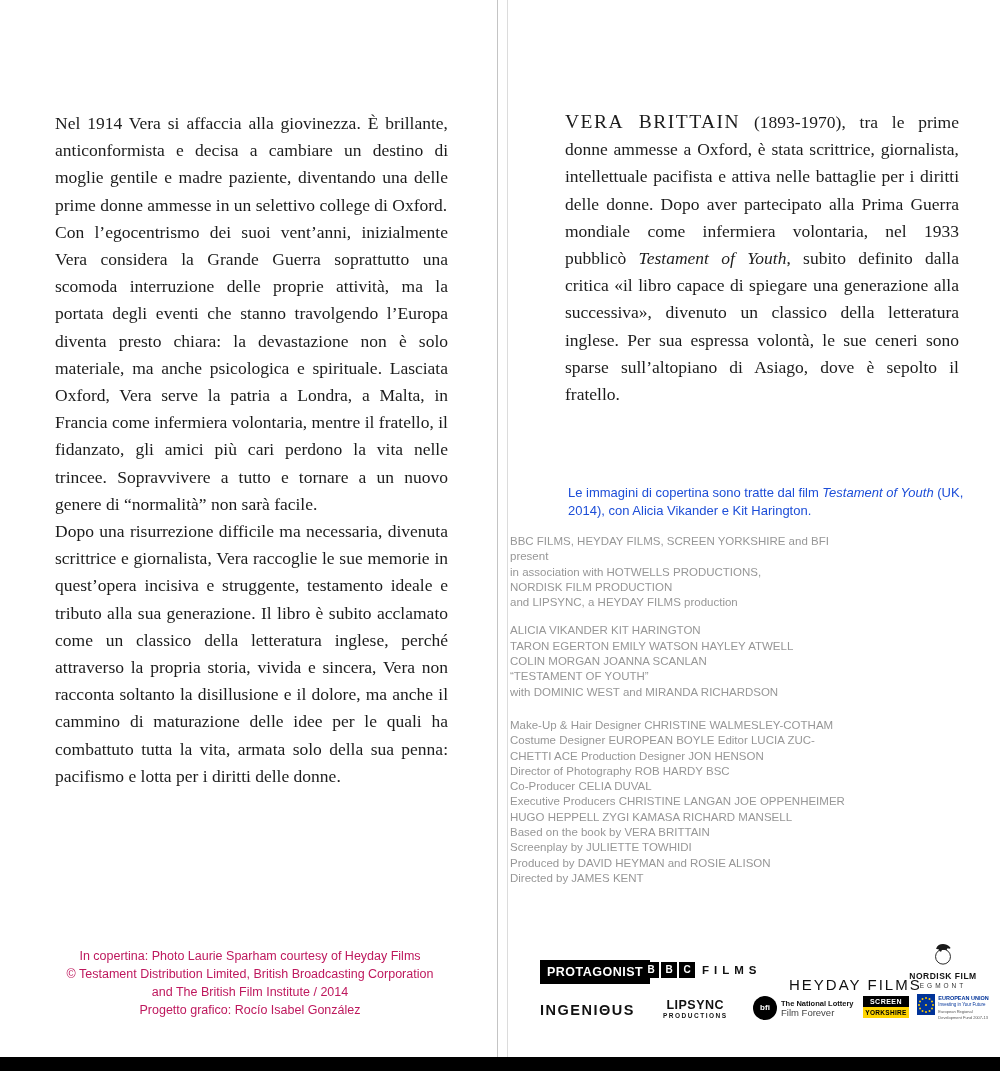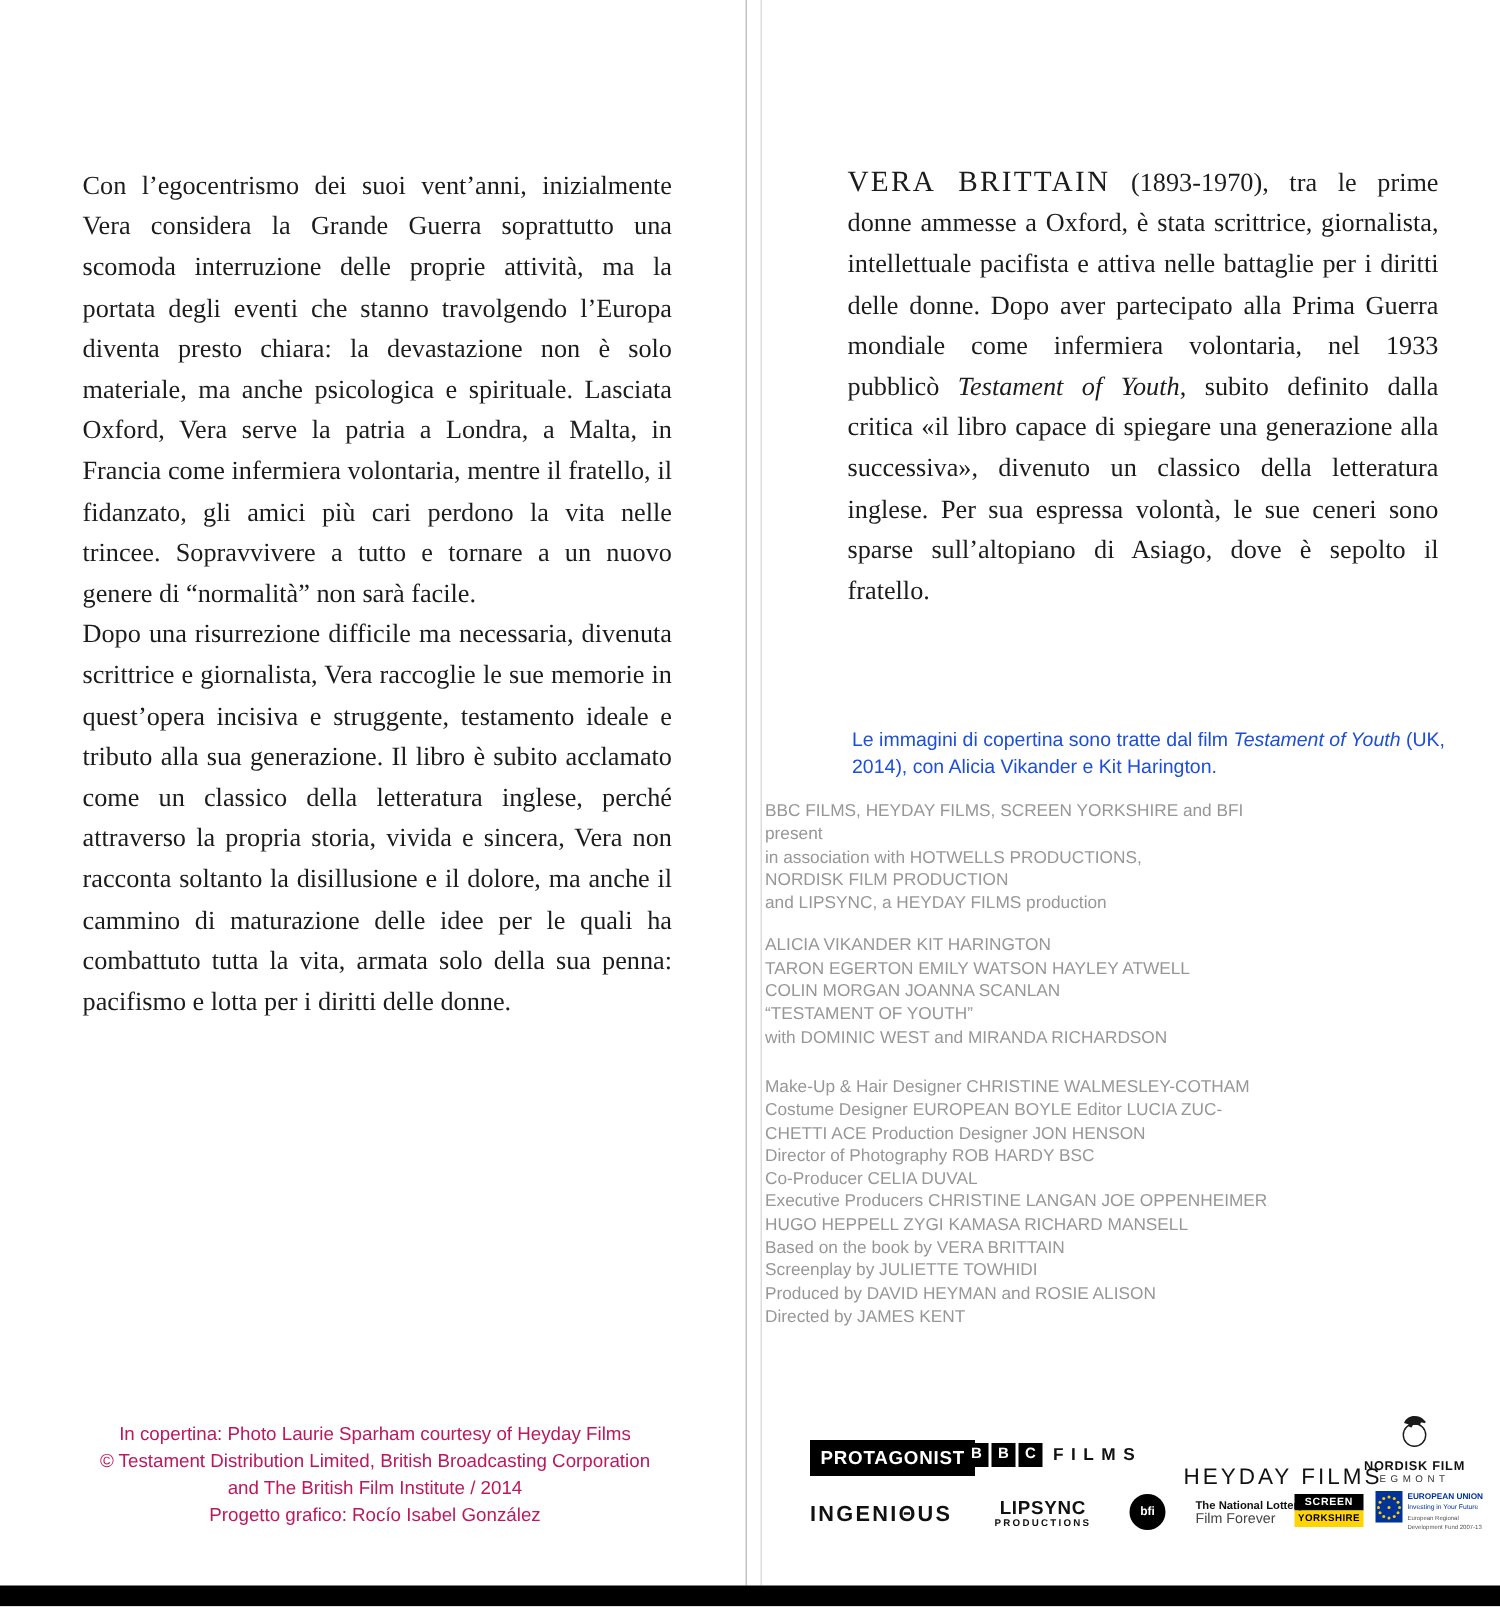--- a/index.html
+++ b/index.html
@@ -39,21 +39,21 @@
              font:bold 10px/16px "Liberation Sans",sans-serif;text-align:center;margin-right:2px;}
   .bbc-films-text{font-weight:bold;font-size:11.5px;letter-spacing:5px;margin-left:5px;}
   .logo-heyday{left:252px;top:38px;font-size:15px;letter-spacing:2px;margin-left:12px;}
   .logo-nordisk{left:378px;top:0;width:80px;text-align:center;}
   .nordisk-name{font-size:8.5px;font-weight:bold;letter-spacing:.5px;margin-top:1px;}
   .nordisk-sub{font-size:6.5px;letter-spacing:3px;margin-top:1px;color:#333;}
   .logo-ingenious{left:15px;top:64px;font-weight:bold;font-size:14.5px;letter-spacing:1.5px;}
   .logo-lipsync{left:138px;top:60px;text-align:center;}
   .lipsync-name{font-weight:bold;font-size:12.5px;letter-spacing:.5px;}
   .lipsync-sub{font-size:6.5px;font-weight:bold;letter-spacing:1.5px;margin-top:0;}
-  .logo-bfi{left:228px;top:58px;display:flex;align-items:center;gap:20px;}
+  .logo-bfi{left:228px;top:58px;display:flex;align-items:center;gap:4px;}
   .bfi-circle{width:24px;height:24px;border-radius:50%;background:#000;color:#fff;
               font:bold 8px/24px "Liberation Sans",sans-serif;text-align:center;}
   .bfi-text{line-height:9px;}
   .bfi-l1{font-size:7.5px;font-weight:bold;}
   .bfi-l2{font-size:9.5px;color:#444;}
   .logo-screen{left:338px;top:58px;width:46px;text-align:center;}
   .screen-top{background:#000;color:#fff;font-size:7px;font-weight:bold;padding:2px 0;letter-spacing:.5px;}
   .screen-bot{background:#ffd400;color:#000;font-size:6.5px;font-weight:bold;padding:2px 0;letter-spacing:.3px;}
   .logo-eu{left:392px;top:56px;display:flex;gap:3px;}
   .eu-flag{position:relative;width:30px;height:21px;background:#003399;}
@@ -68,20 +68,21 @@
 </style>
 </head>
 <body>
 
 <div class="sheet">
 
   <div class="fold fold-a"></div>
   <div class="fold fold-b"></div>
 
   <div class="left-text">
+      <div>Nel 1914 Vera si affaccia alla giovinezza. È brillante, anticonformista e decisa a cambiare un destino di moglie gentile e madre paziente, diventando una delle prime donne ammesse in un selettivo college di Oxford.</div>
       <div>Con l’egocentrismo dei suoi vent’anni, inizialmente Vera considera la Grande Guerra soprattutto una scomoda interruzione delle proprie attività, ma la portata degli eventi che stanno travolgendo l’Europa diventa presto chiara: la devastazione non è solo materiale, ma anche psicologica e spirituale. Lasciata Oxford, Vera serve la patria a Londra, a Malta, in Francia come infermiera volontaria, mentre il fratello, il fidanzato, gli amici più cari perdono la vita nelle trincee. Sopravvivere a tutto e tornare a un nuovo genere di “normalità” non sarà facile.</div>
       <div>Dopo una risurrezione difficile ma necessaria, divenuta scrittrice e giornalista, Vera raccoglie le sue memorie in quest’opera incisiva e struggente, testamento ideale e tributo alla sua generazione. Il libro è subito acclamato come un classico della letteratura inglese, perché attraverso la propria storia, vivida e sincera, Vera non racconta soltanto la disillusione e il dolore, ma anche il cammino di maturazione delle idee per le quali ha combattuto tutta la vita, armata solo della sua penna: pacifismo e lotta per i diritti delle donne.</div>
     </div>
 
   <div class="colophon">
       <div>In copertina: Photo Laurie Sparham courtesy of Heyday Films</div>
       <div>© Testament Distribution Limited, British Broadcasting Corporation</div>
       <div>and The British Film Institute / 2014</div>
       <div>Progetto grafico: Rocío Isabel González</div>
     </div>

